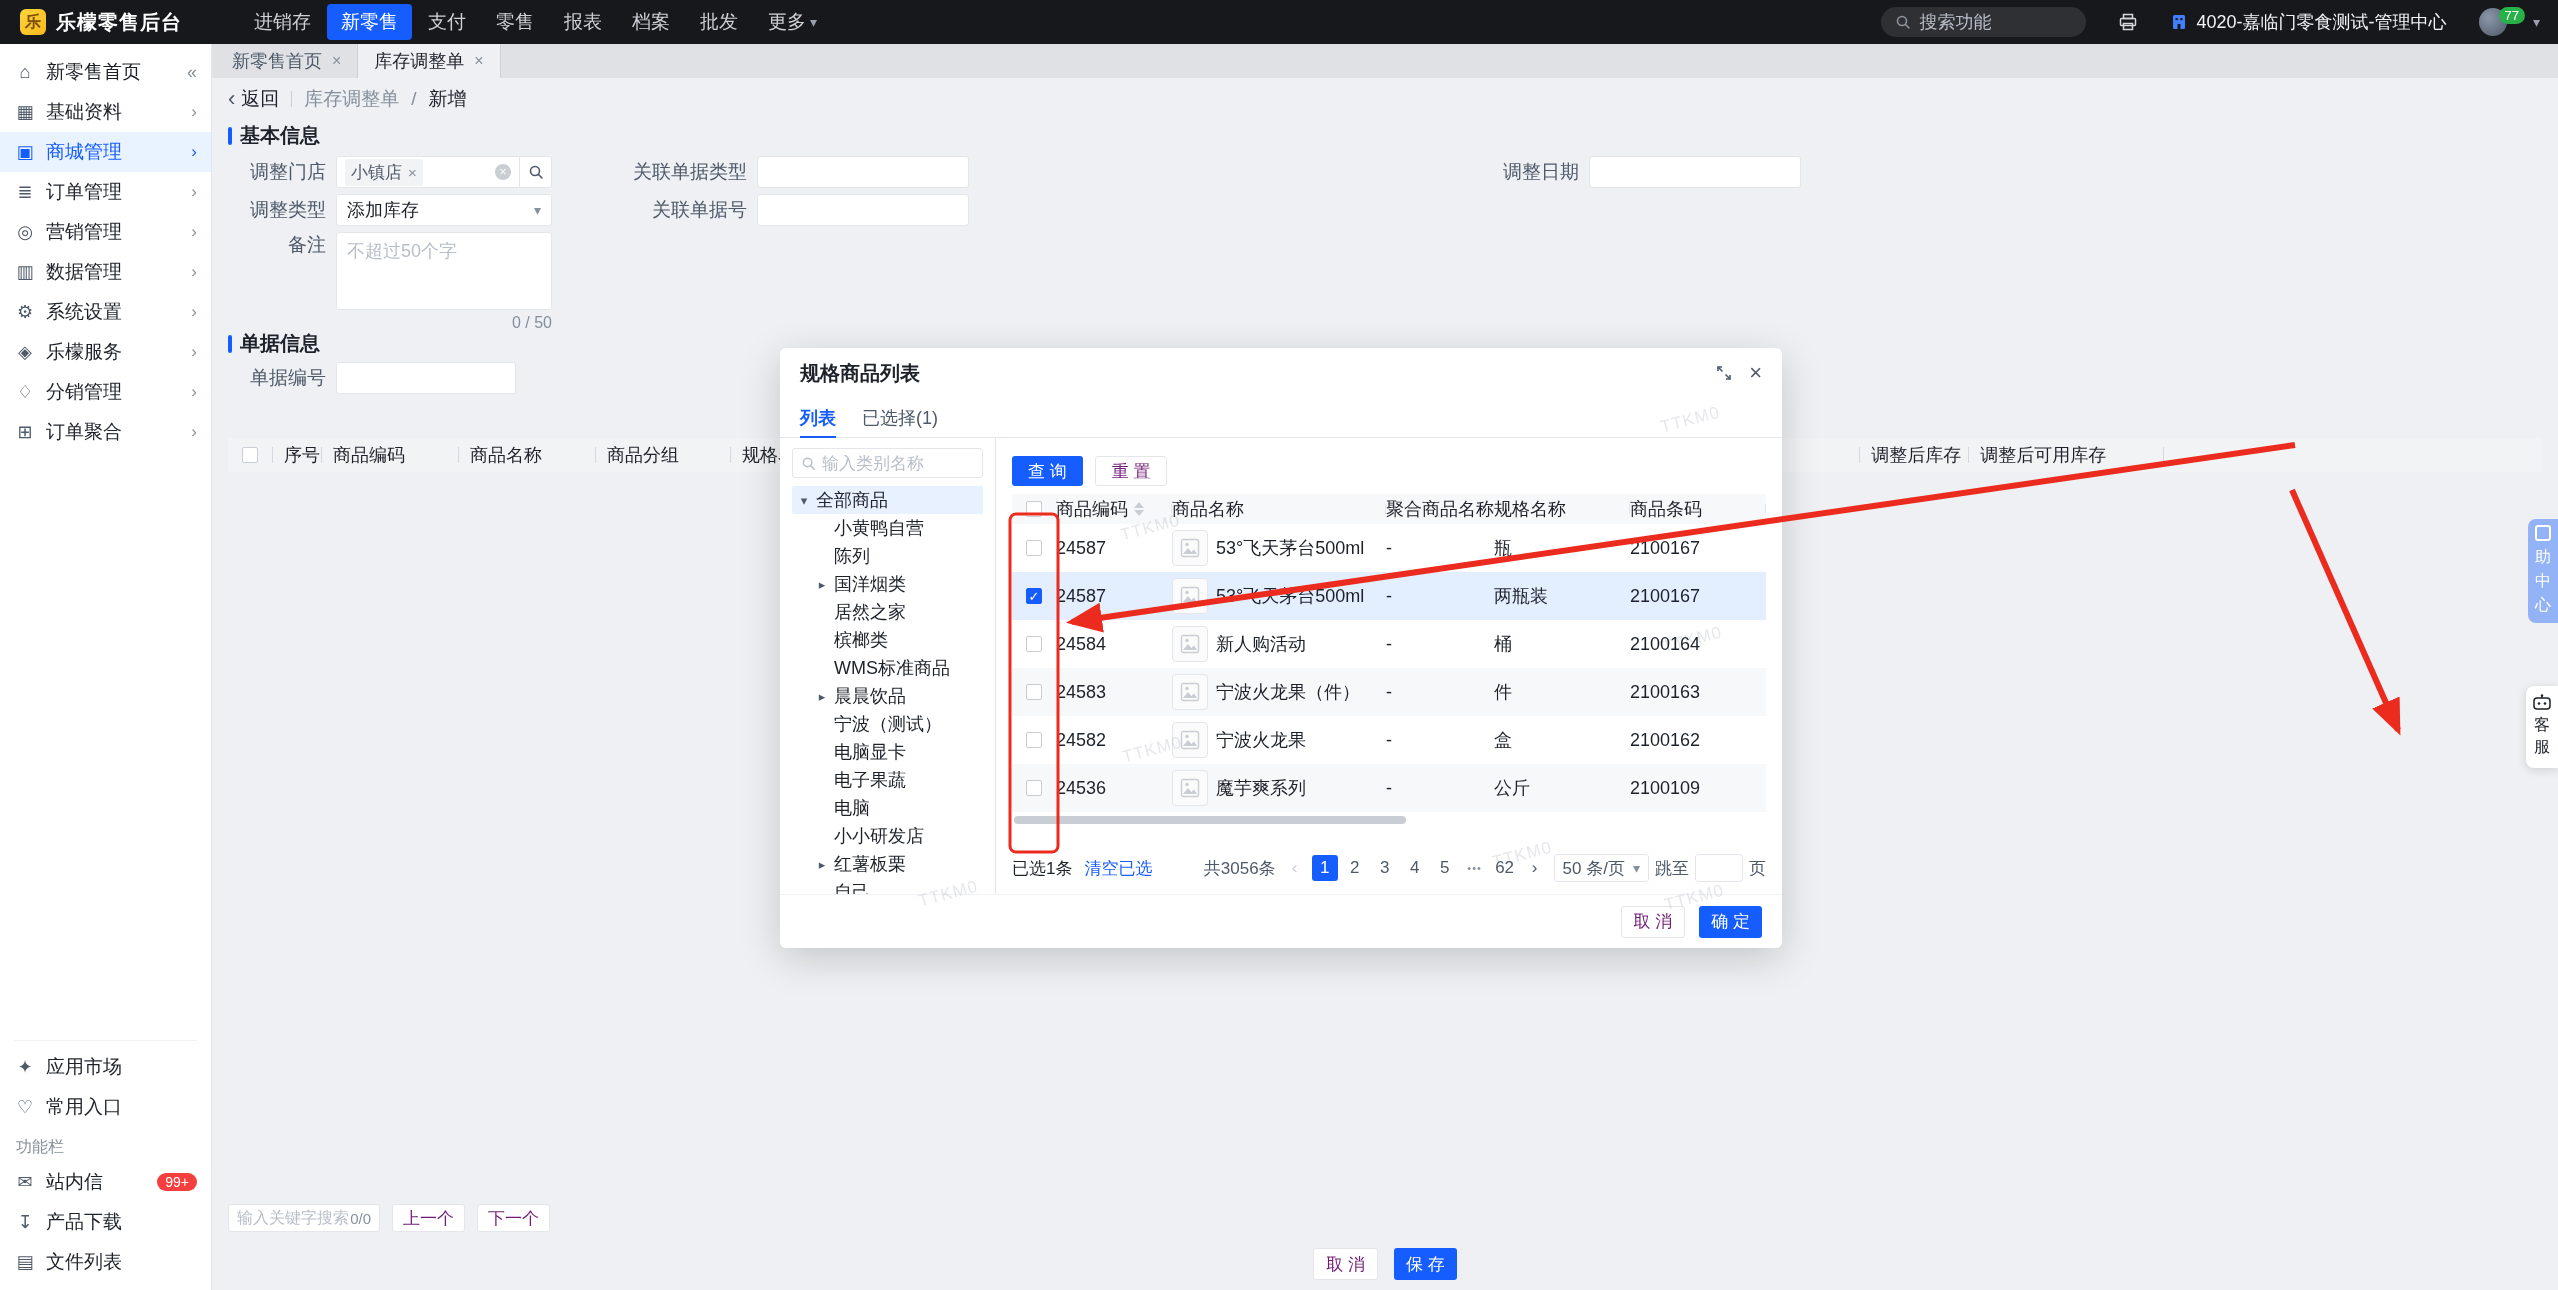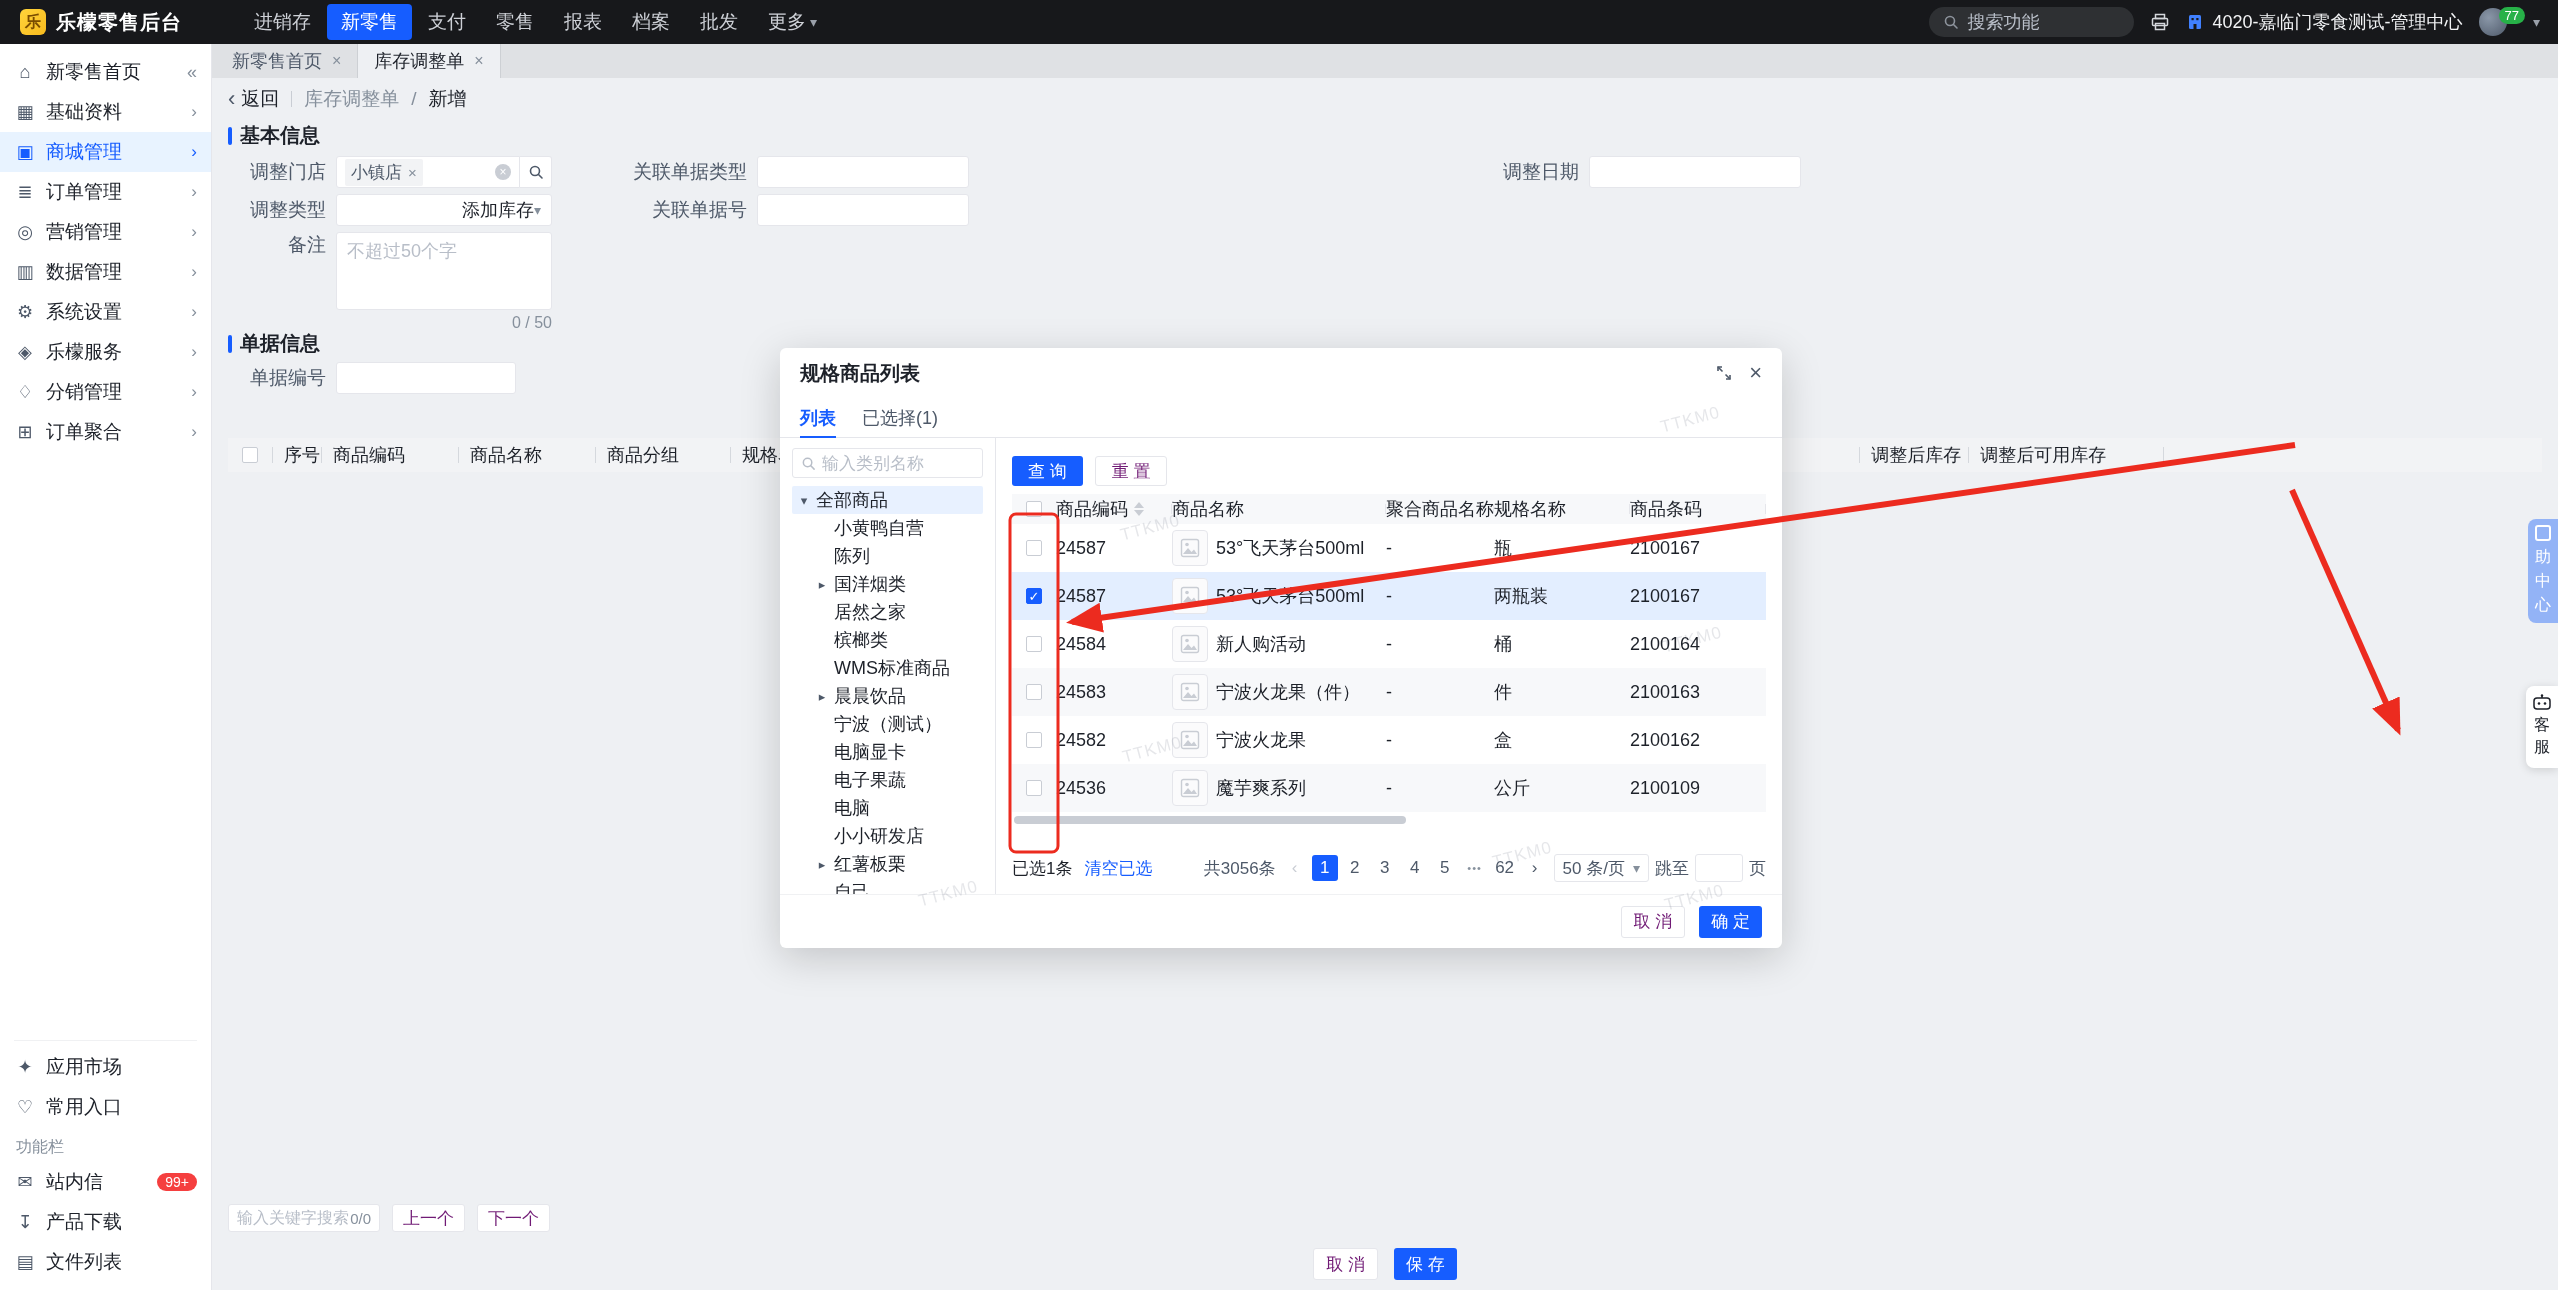--- a/index.html
+++ b/index.html
@@ -14,21 +14,21 @@
     display:flex; align-items:center; z-index:500; color:#e5e6eb; }
   .logo { display:flex; align-items:center; gap:10px; padding:0 20px; cursor:pointer; }
   .logo-mark { width:26px; height:26px; border-radius:6px; background:linear-gradient(135deg,#ffd43b,#f7ba1e);
     color:#7a4d00; font-size:16px; font-weight:bold; display:flex; align-items:center; justify-content:center; }
   .logo-text { font-size:20px; font-weight:bold; color:#ffffff; letter-spacing:1px; }
   .top-menu { display:flex; align-items:center; gap:2px; margin-left:38px; }
   .top-menu-item { padding:5px 14px; font-size:19px; color:#cdd0d6; border-radius:4px;
     display:flex; align-items:center; gap:4px; cursor:pointer; white-space:nowrap; }
   .top-menu-item.active { background:#165dff; color:#fff; }
   .mcaret { font-size:14px; color:#9aa0aa; }
-  .top-right { margin-left:auto; display:flex; align-items:center; gap:16px; padding-right:18px; }
+  .top-right { margin-left:auto; display:flex; align-items:center; gap:32px; padding-right:18px; }
   .top-search { width:205px; height:30px; background:#2e3033; border-radius:15px; display:flex;
     align-items:center; gap:8px; padding:0 14px; color:#8d939c; font-size:18px; cursor:text; }
   .top-ic { color:#d5d8dd; display:flex; align-items:center; cursor:pointer; }
   .tenant { display:flex; align-items:center; gap:8px; color:#f2f3f5; font-size:18px; cursor:pointer; white-space:nowrap; }
   .avatar-wrap { display:flex; align-items:center; cursor:pointer; }
   .avatar { width:28px; height:28px; border-radius:50%;
     background:radial-gradient(circle at 35% 35%, #8a97a8, #4e5969); display:inline-block; }
   .avatar-badge { background:#27b148; color:#fff; font-size:13px; border-radius:9px; padding:1px 6px;
     margin-left:-8px; margin-top:-14px; position:relative; z-index:2; }
   .top-caret { font-size:14px; color:#9aa0aa; margin-left:8px; }
@@ -77,21 +77,21 @@
   .store-group { display:flex; }
   .store-input { width:184px; height:32px; background:#fff; border:1px solid #e5e6eb;
     border-radius:3px 0 0 3px; display:flex; align-items:center; padding:0 8px; gap:6px; }
   .tag { background:#f2f3f5; border-radius:2px; padding:2px 6px; font-size:17px; color:#4e5969;
     display:flex; align-items:center; gap:6px; }
   .tag-x { color:#86909c; font-size:15px; cursor:pointer; }
   .clear-ic { margin-left:auto; width:16px; height:16px; border-radius:50%; background:#c9cdd4;
     color:#fff; font-size:12px; line-height:16px; text-align:center; cursor:pointer; }
   .store-search-btn { width:32px; height:32px; border:1px solid #e5e6eb; border-left:none; background:#fff;
     border-radius:0 3px 3px 0; display:flex; align-items:center; justify-content:center; color:#4e5969; cursor:pointer; }
-  .select { justify-content:flex-end; cursor:pointer; }
+  .select { justify-content:space-between; cursor:pointer; }
   .sel-caret { color:#86909c; font-size:14px; }
   .textarea { width:216px; height:78px; background:#fff; border:1px solid #e5e6eb; border-radius:3px;
     padding:6px 10px; font-size:18px; }
   .counter { width:216px; text-align:right; font-size:16px; color:#86909c; margin-top:4px; }
   .detail-head { position:absolute; left:16px; right:16px; top:318px; height:34px; display:flex; align-items:center; }
   .glossary { color:#f53f3f; font-size:18px; margin-left:14px; cursor:pointer; text-decoration:none; }
   .toolbar { margin-left:auto; display:flex; gap:13px; }
   .btn { height:32px; padding:0 12px; border-radius:3px; font-size:17px; border:none; cursor:pointer;
     font-family:inherit; white-space:nowrap; display:inline-flex; align-items:center; justify-content:center; }
   .btn.primary { background:#165dff; color:#fff; }

